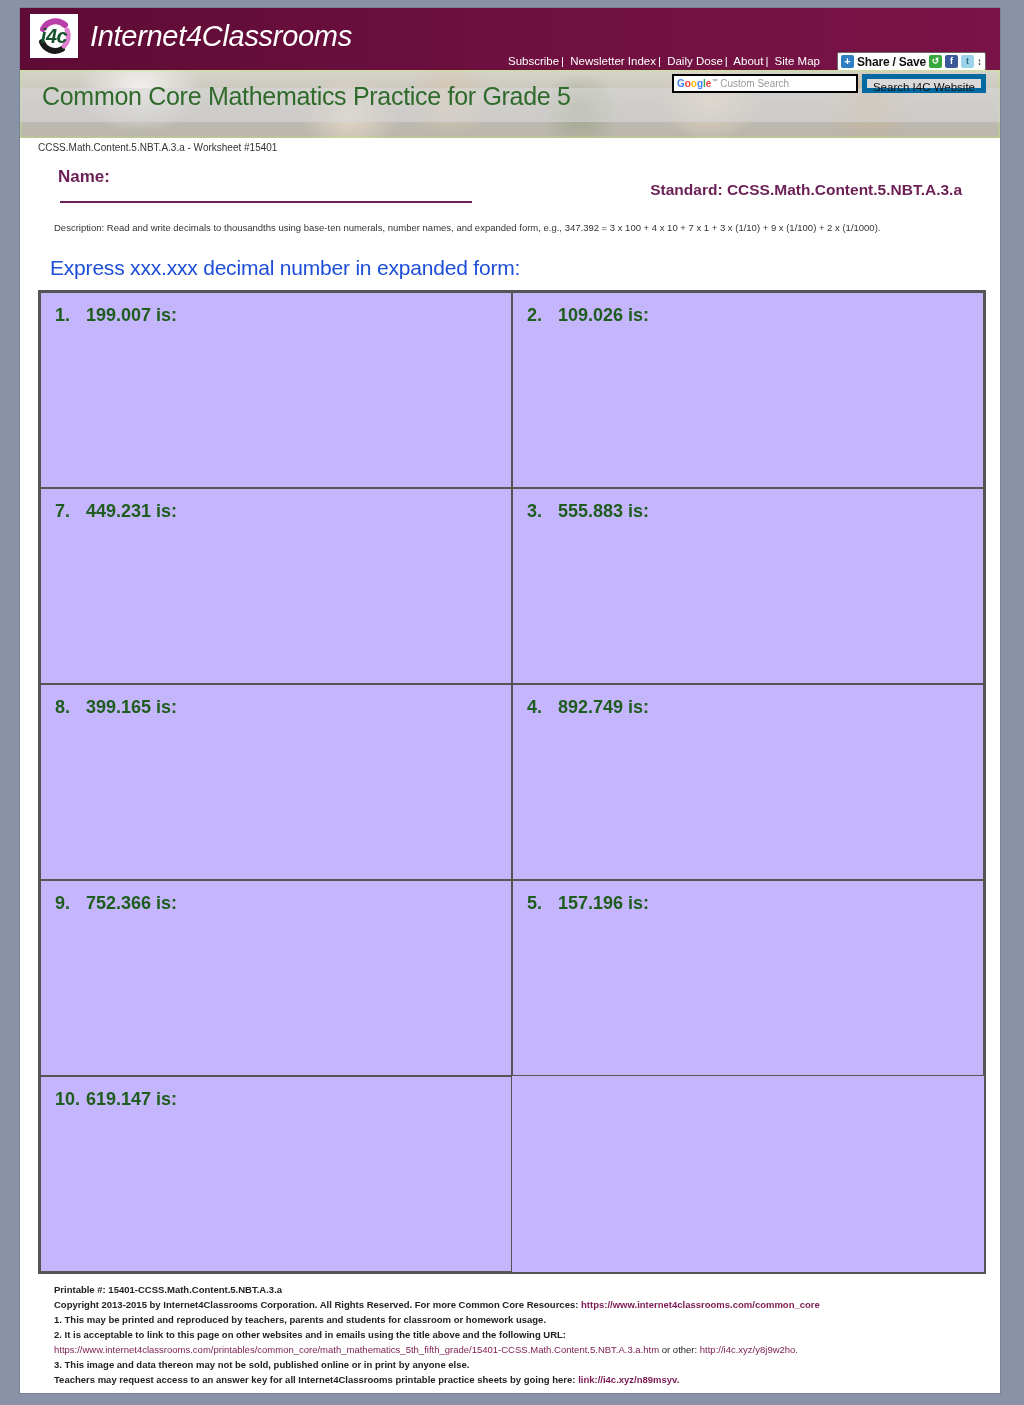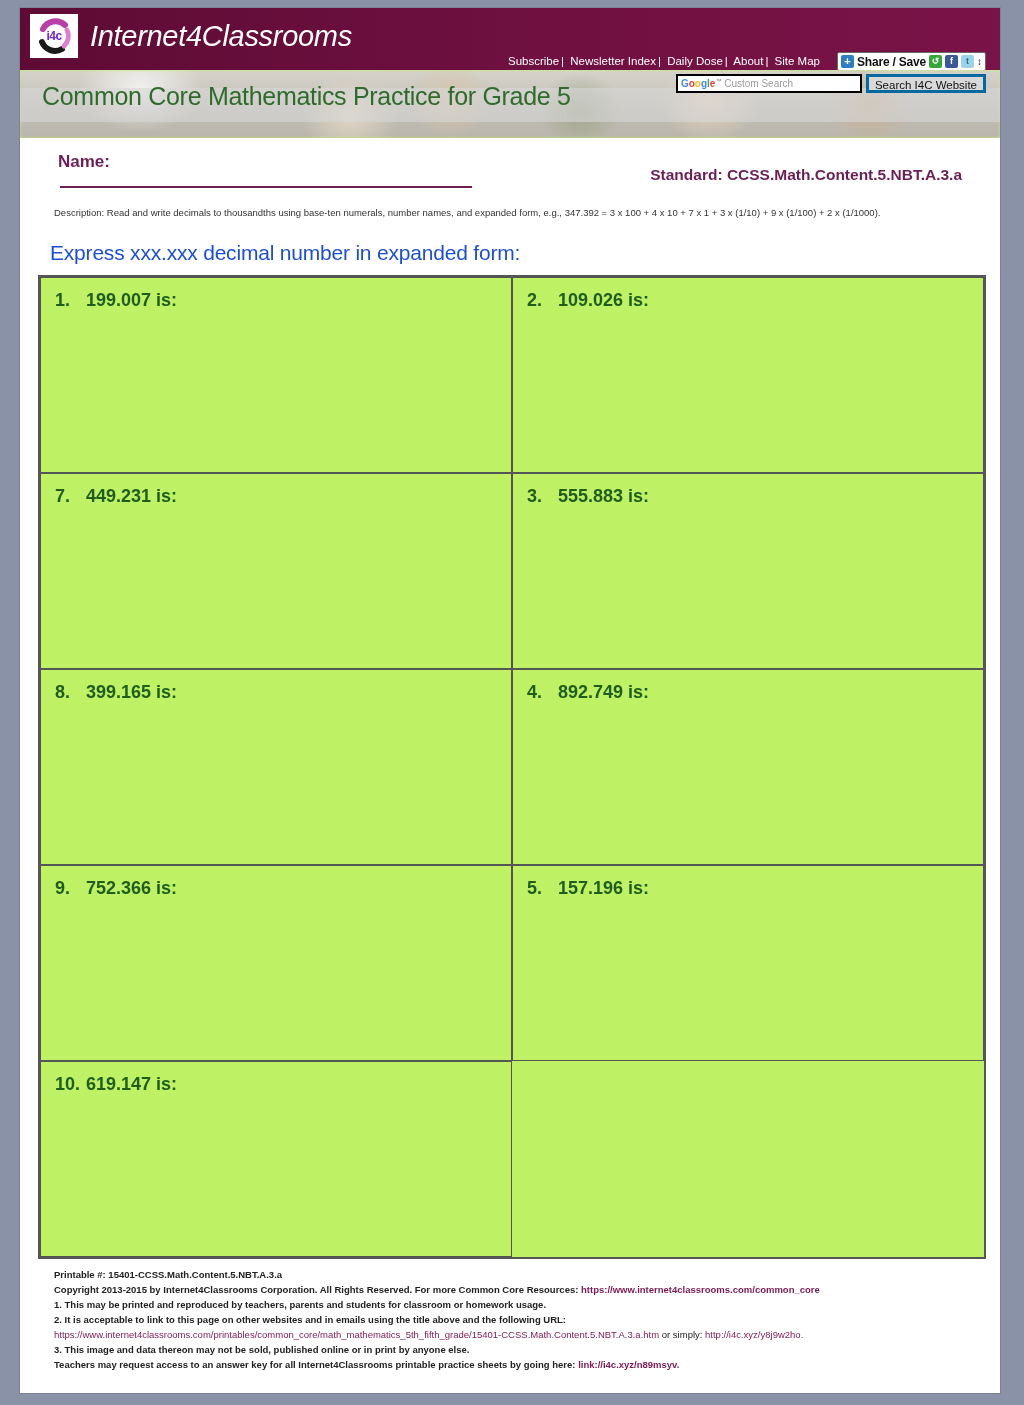--- a/index.html
+++ b/index.html
@@ -42,23 +42,24 @@
     position: relative;
     display: flex; align-items: center; justify-content: center;
     flex: none;
   }
   .logo-swirl {
     position: absolute; left: 4px; top: 2px;
     width: 40px; height: 40px;
   }
   .logo-text-i4c {
     position: relative;
+    font-style: italic;
     font-weight: bold;
-    font-size: 12px;
-    color: #6d28d9;
+    font-size: 20px;
+    color: #14532d;
     letter-spacing: -0.5px;
     z-index: 3;
   }
   .logo-word {
     color: #ffffff;
     font-size: 29px;
     font-style: italic;
     margin-left: 12px;
     white-space: nowrap;
     letter-spacing: -0.3px;
@@ -146,21 +147,21 @@
     padding-left: 3px;
   }
   .gplace { font-size: 10px; color: #9a9a9a; white-space: nowrap; }
   .g-b { color:#4285F4; font-weight:bold;} .g-r{color:#EA4335;font-weight:bold;}
   .g-y { color:#FBBC05; font-weight:bold;} .g-g{color:#34A853;font-weight:bold;}
   .g-tm { font-size: 6px; vertical-align: super; color:#777; }
   .search-btn {
     margin-left: 4px;
     height: 19px;
     background: #d9d9d9;
-    border: 3px solid #0369a1;
+    border: 5px solid #0369a1;
     font-size: 11.5px;
     color: #111;
     padding: 0 6px;
     line-height: 17px;
     white-space: nowrap;
   }
 
   
   .wsid {
     font-size: 10px;
@@ -199,21 +200,21 @@
     letter-spacing: -0.2px;
   }
 
   
   .grid {
     margin: 0 14px 0 18px;
     border: 2px solid #555;
     display: grid;
     grid-template-columns: 1fr 1fr;
     grid-auto-rows: 196px;
-    background: #bef264;
+    background: #c4b5fd;
   }
   .cell {
     border: 1px solid #555;
     padding: 12px 0 0 14px;
     position: relative;
     overflow: hidden;
   }
   .qnum {
     font-size: 18px;
     font-weight: bold;
@@ -278,20 +279,21 @@
       <div class="banner-title">Common Core Mathematics Practice for Grade 5</div>
 
       <div class="search-wrap">
         <div class="search-box">
           <span class="gplace"><span class="g-b">G</span><span class="g-r">o</span><span class="g-y">o</span><span class="g-b">g</span><span class="g-g">l</span><span class="g-r">e</span><span class="g-tm">™</span>&nbsp;<span>Custom Search</span></span>
         </div>
         <button class="search-btn">Search I4C Website</button>
       </div>
     </div>
 
+    <div class="wsid">CCSS.Math.Content.5.NBT.A.3.a - Worksheet #15401</div>
 
     <div class="namerow">
       <div class="name-label">Name:</div>
       <div class="name-line"></div>
       <div class="standard">Standard: CCSS.Math.Content.5.NBT.A.3.a</div>
     </div>
 
     <div class="description">Description: Read and write decimals to thousandths using base-ten numerals, number names, and expanded form, e.g., 347.392 = 3 x 100 + 4 x 10 + 7 x 1 + 3 x (1/10) + 9 x (1/100) + 2 x (1/1000).</div>
 
     <div class="instruction">Express xxx.xxx decimal number in expanded form:</div>
@@ -324,19 +326,19 @@
       <div class="cell">
           <div class="qnum"><span class="num">10.</span>&nbsp;<span>619.147 is:</span></div>
         </div>
     </div>
 
     <div class="footer">
       <div class="footer-row b">Printable #: 15401-CCSS.Math.Content.5.NBT.A.3.a</div>
       <div class="footer-row"><span class="b">Copyright 2013-2015 by Internet4Classrooms Corporation. All Rights Reserved. For more Common Core Resources: </span><a href="#" class="lnk">https://www.internet4classrooms.com/common_core</a></div>
       <div class="footer-row b">1. This may be printed and reproduced by teachers, parents and students for classroom or homework usage.</div>
       <div class="footer-row b">2. It is acceptable to link to this page on other websites and in emails using the title above and the following URL:</div>
-      <div class="footer-row"><a href="#" class="plain-lnk">https://www.internet4classrooms.com/printables/common_core/math_mathematics_5th_fifth_grade/15401-CCSS.Math.Content.5.NBT.A.3.a.htm</a><span> or simply: </span><a href="#" class="plain-lnk">http://i4c.xyz/y8j9w2ho.</a></div>
+      <div class="footer-row"><a href="#" class="plain-lnk">https://www.internet4classrooms.com/printables/common_core/math_mathematics_5th_fifth_grade/15401-CCSS.Math.Content.5.NBT.A.3.a.htm</a><span> or other: </span><a href="#" class="plain-lnk">http://i4c.xyz/y8j9w2ho.</a></div>
       <div class="footer-row b">3. This image and data thereon may not be sold, published online or in print by anyone else.</div>
       <div class="footer-row"><span class="b">Teachers may request access to an answer key for all Internet4Classrooms printable practice sheets by going here: </span><a href="#" class="lnk">link://i4c.xyz/n89msyv.</a></div>
     </div>
 
   </div>
 </div>
 
 </body></html>

